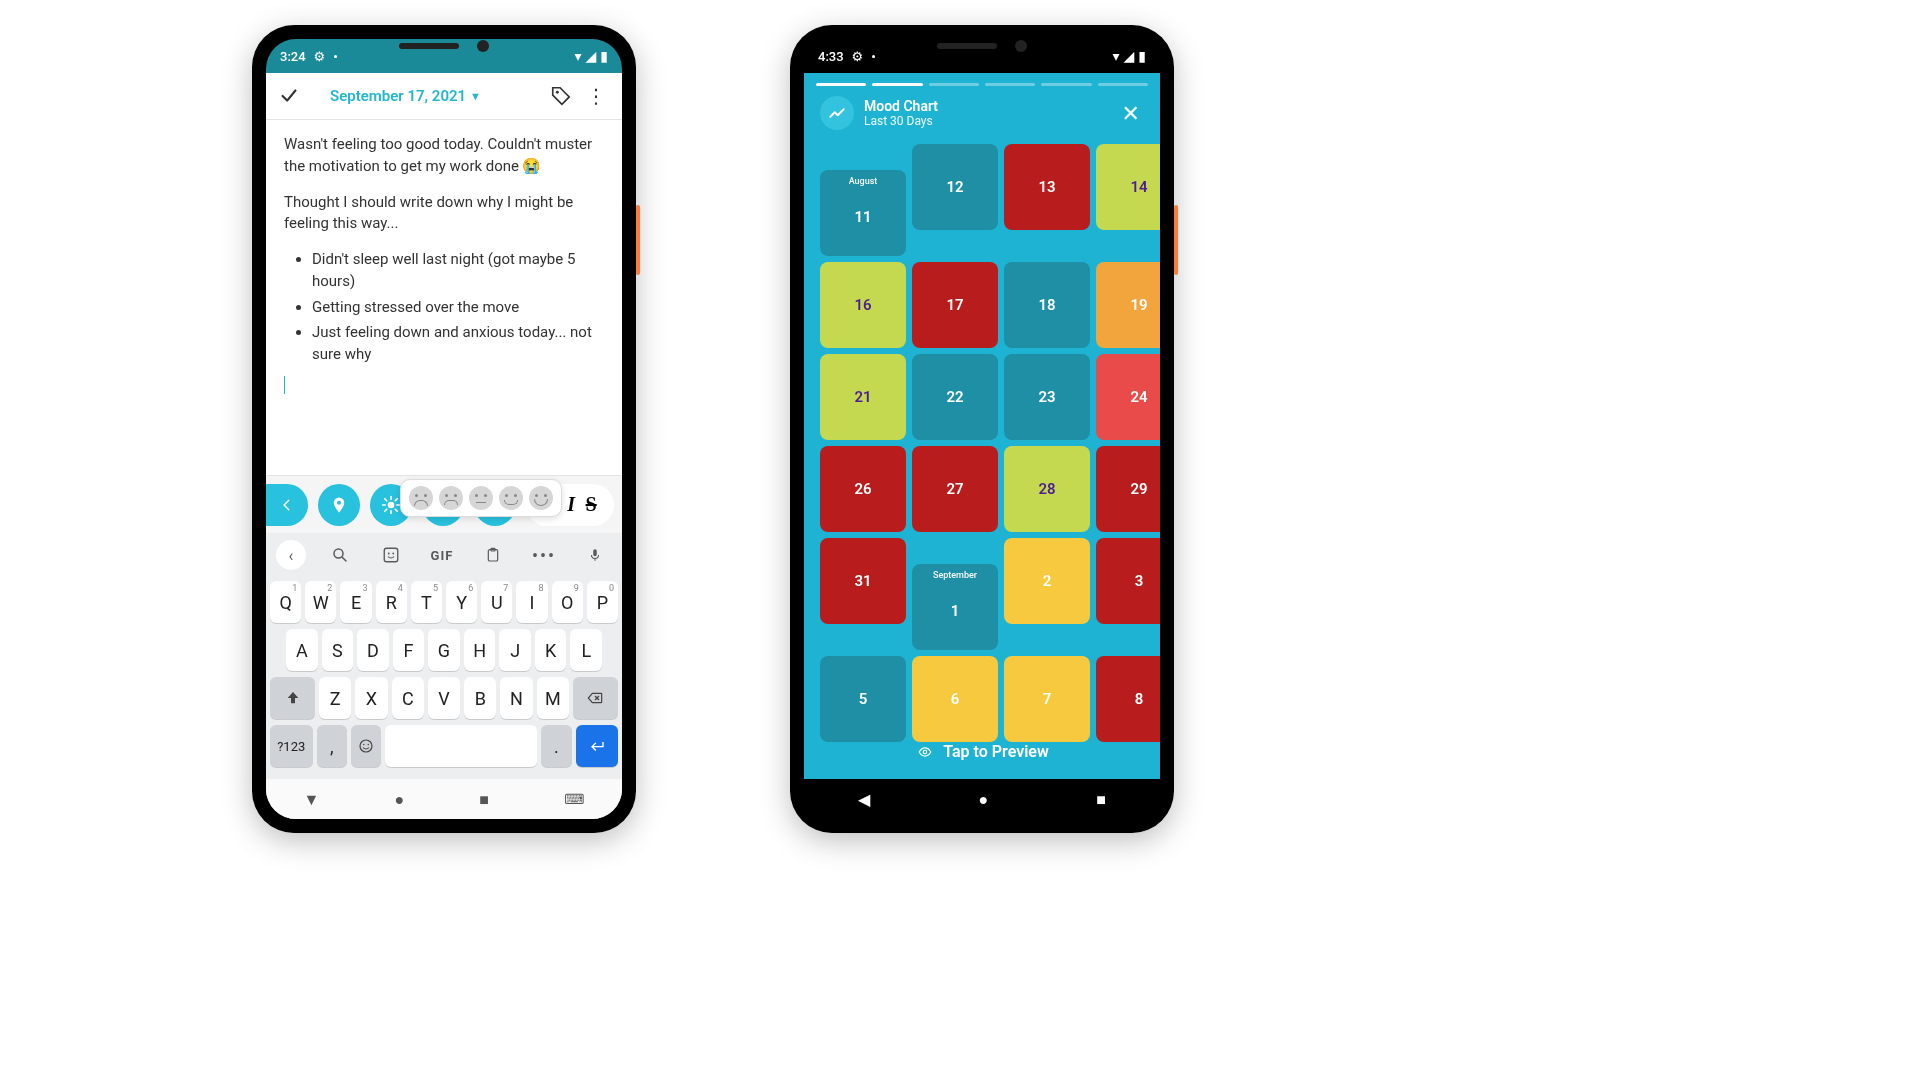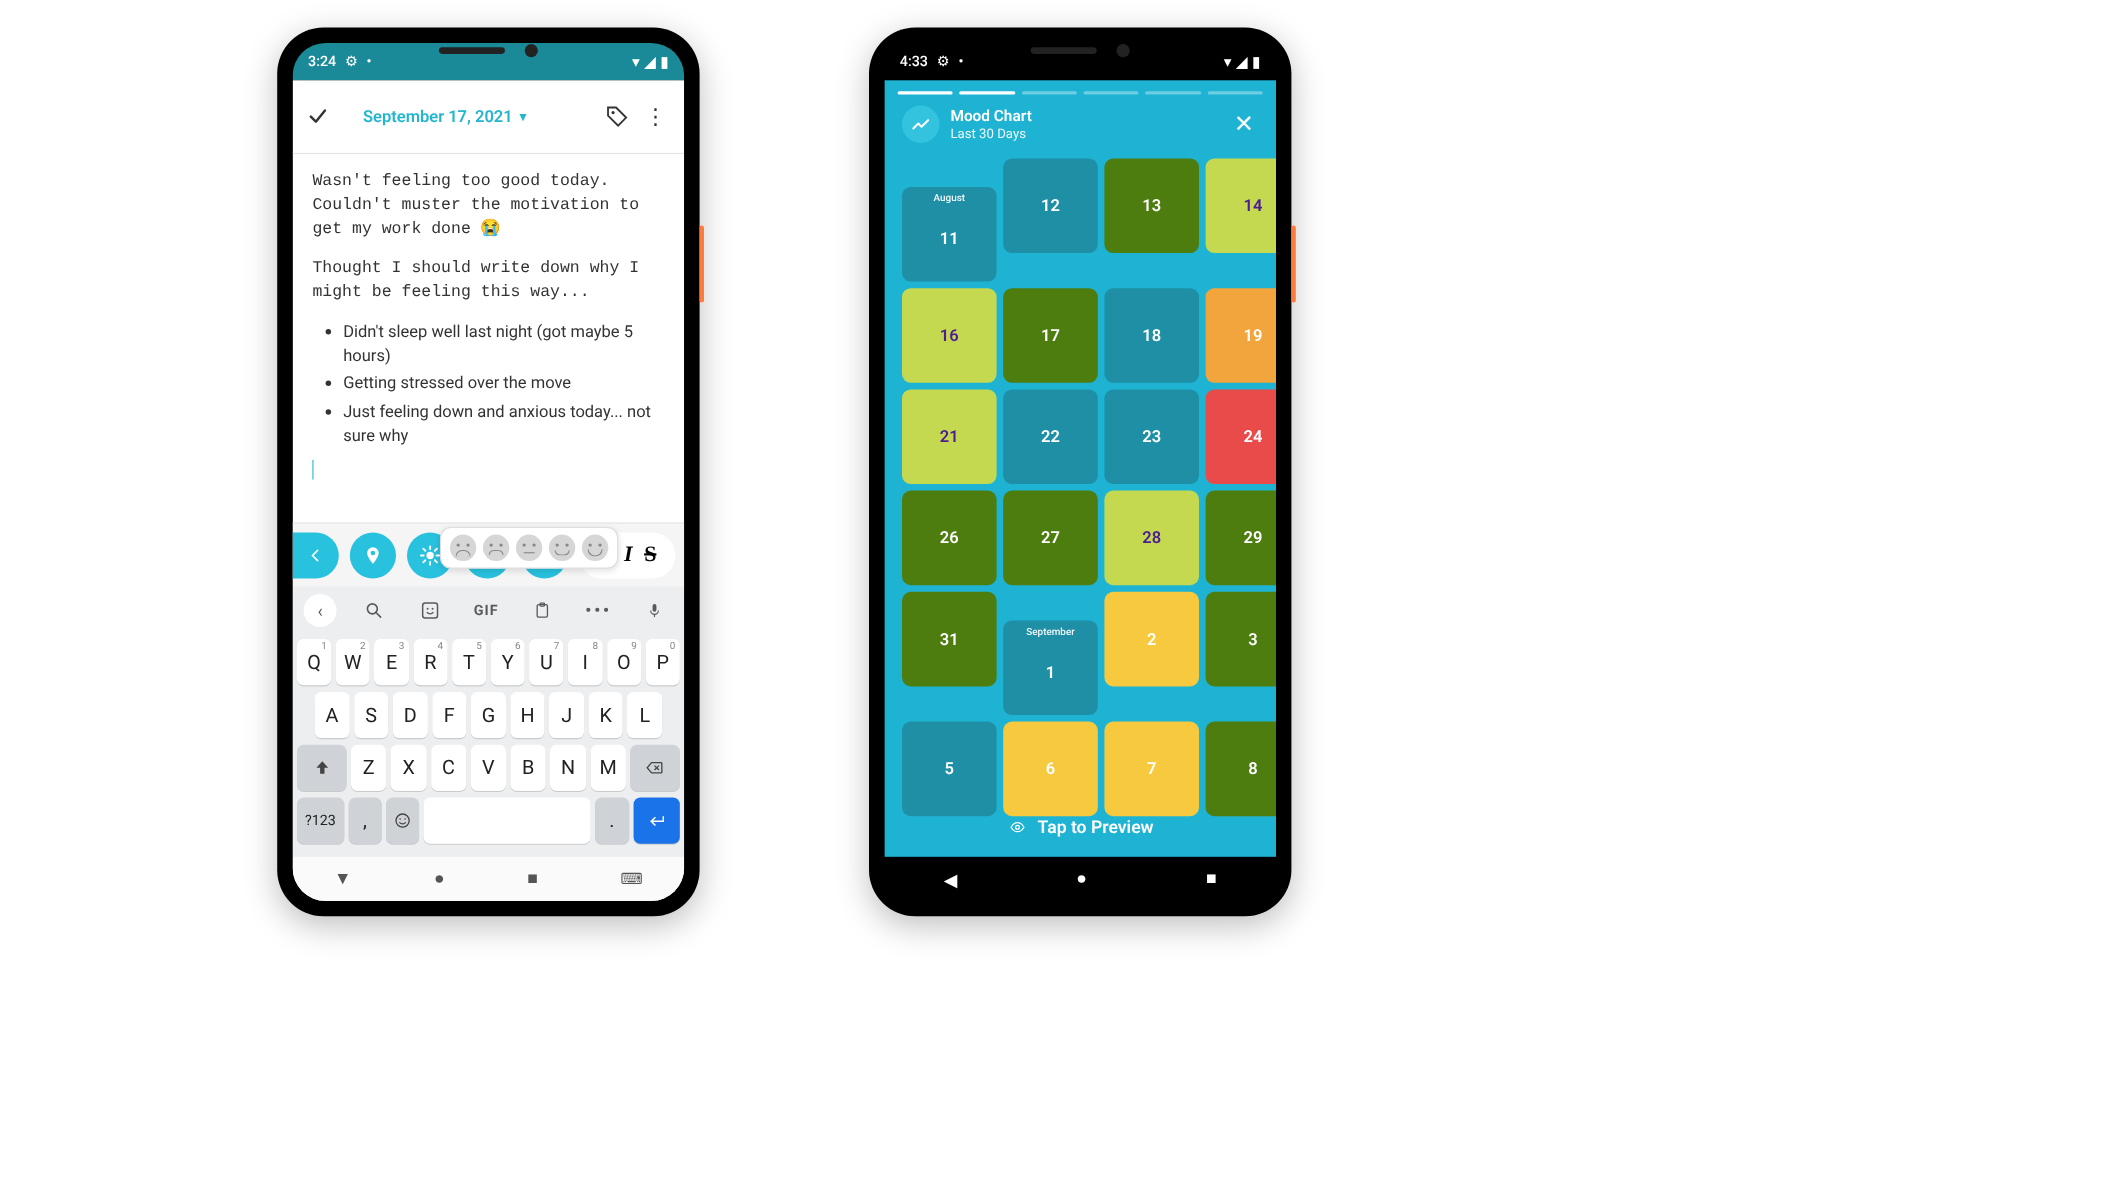--- a/index.html
+++ b/index.html
@@ -20,30 +20,30 @@
     height:34px; background:#1a8a99; color:#fff; display:flex; align-items:center; justify-content:space-between;
     padding:0 14px; font-size:13px; font-weight:500;
   }
   .status-bar.dark { background:#000; }
   .status-left { display:flex; align-items:center; gap:8px; }
   .status-right { display:flex; align-items:center; gap:4px; font-size:14px; }
 
   
   .screen-a { position:absolute; top:34px; left:0; right:0; bottom:0; background:#fff; display:flex; flex-direction:column; }
   .app-bar {
-    height:67px; display:flex; align-items:center; padding:0 12px; gap:10px; border-bottom:1px solid #e4e4e4;
+    height:47px; display:flex; align-items:center; padding:0 12px; gap:10px; border-bottom:1px solid #e4e4e4;
   }
   .app-bar .spacer { flex:1; }
   .date-btn { color:#23b6cf; font-weight:600; font-size:15px; display:flex; align-items:center; gap:4px; }
   .icon { display:inline-flex; align-items:center; justify-content:center; }
 
   .editor {
     flex:1; padding:14px 18px 4px 18px; font-size:15px; color:#333; line-height:1.45; overflow:hidden;
   }
-  .editor p { margin-bottom:14px;font-family:Liberation Mono, monospace; }
+  .editor p { margin-bottom:14px; }
   .editor ul { padding-left:28px; margin-bottom:8px; }
   .editor li { margin-bottom:4px; }
   .cursor { width:1px; height:18px; background:#23b6cf; display:inline-block; vertical-align:middle; }
 
   .mood-popup {
     position:absolute; right:60px; bottom:302px; background:#fff; border:1px solid #ddd; border-radius:10px;
     padding:6px 8px; display:flex; gap:6px; box-shadow:0 2px 6px rgba(0,0,0,.12);
   }
   .mood-face { width:24px; height:24px; border-radius:50%; background:#d6d6d6; position:relative; }
   .mood-face::before, .mood-face::after { content:""; position:absolute; background:#888; }
@@ -95,21 +95,21 @@
   .chart-head .close { font-size:22px; opacity:.95; padding:4px;}
 
   .grid { display:grid; grid-template-columns:repeat(5,1fr); gap:6px; padding:0 4px;}
   .cell {
     aspect-ratio:1/1; border-radius:8px; display:flex; flex-direction:column; align-items:center; justify-content:center;
     font-size:15px; font-weight:600; color:#fff; position:relative;
   }
   .cell .mlabel { font-size:9px; font-weight:500; opacity:.95; position:absolute; top:6px;}
   .cell.has-label { padding-top:8px;margin-top:26px;}
   .c-teal   { background:#1f8fa6; }
-  .c-green  { background:#4d7c0f; }
+  .c-green  { background:#b91c1c; }
   .c-lime   { background:#c4d94f; color:#4c1d95;}
   .c-yellow { background:#f6c93e; }
   .c-orange { background:#f2a53c; }
   .c-red    { background:#e94b4b; }
 
   .preview-btn { margin:auto 0 18px 0; text-align:center; font-size:16px; font-weight:600; display:flex; align-items:center; justify-content:center; gap:8px;}
 
   svg { display:block; }
 </style>
 </head>

